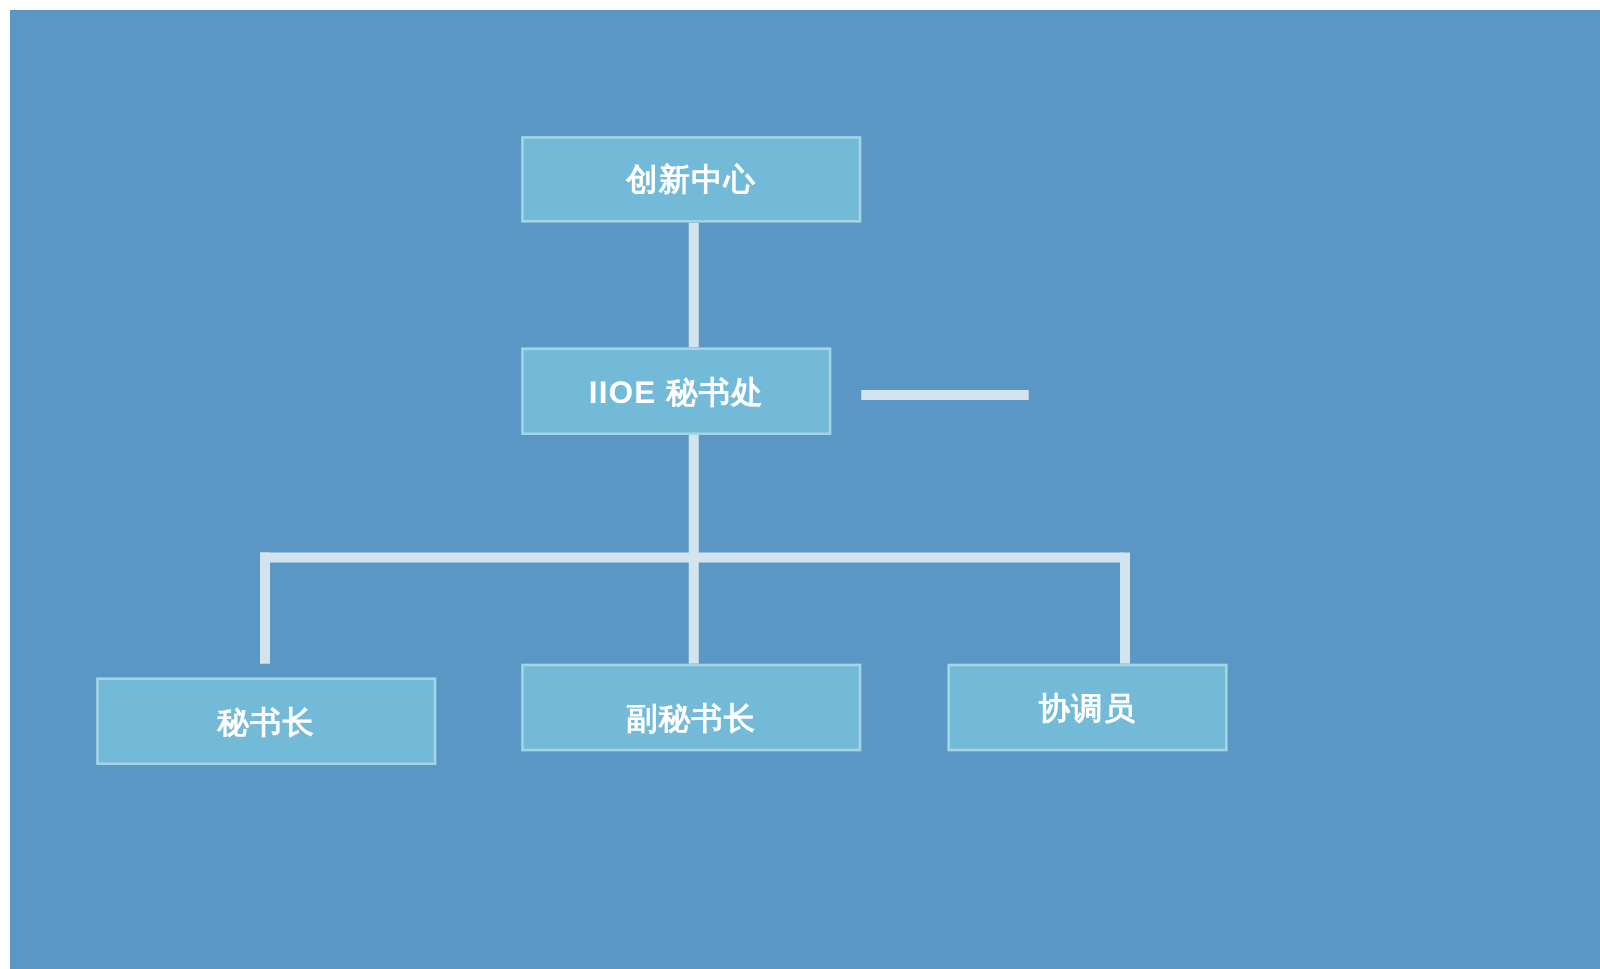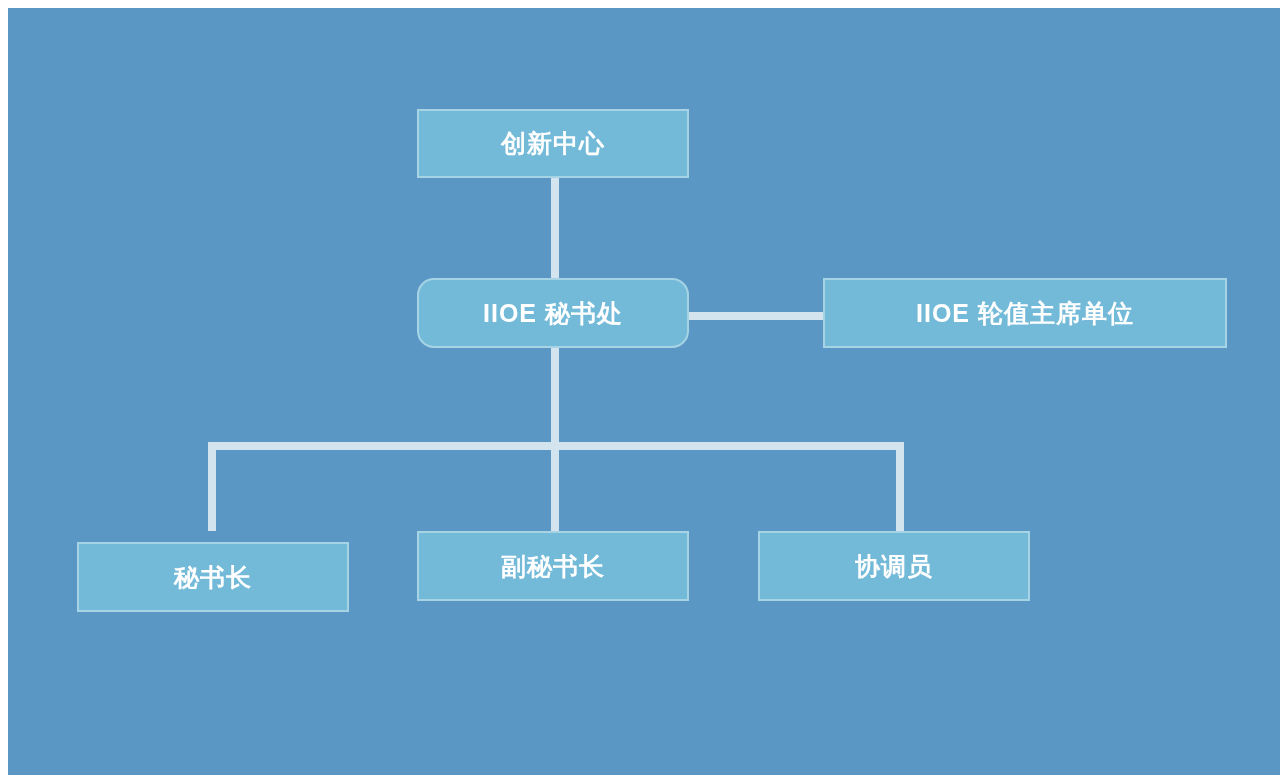--- a/index.html
+++ b/index.html
@@ -46,25 +46,25 @@
     width: 320px;
     text-align: center;
     color: var(--text);
     font-size: 24px;
     font-weight: normal;
     letter-spacing: 1px;
     white-space: nowrap;
   }
   
   #node-innovation-center        { left: 409px; top: 101px; width: 272px; height: 69px; }
-  #node-secretariat              { left: 409px; top: 270px; width: 272px; height: 70px; border-radius: 17px; }
+  #node-secretariat              { left: 409px; top: 270px; width: 248px; height: 70px; }
   #node-rotating-chair           { left: 815px; top: 270px; width: 404px; height: 70px; }
   #node-secretary-general        { left: 69px;  top: 534px; width: 272px; height: 70px; }
-  #node-deputy-secretary-general { left: 409px; top: 523px; width: 272px; height: 70px; }
-  #node-coordinator              { left: 750px; top: 523px; width: 272px; height: 70px; }
+  #node-deputy-secretary-general { left: 409px; top: 523px; width: 272px; height: 70px; align-items: flex-end; }
+  #node-coordinator              { left: 750px; top: 523px; width: 224px; height: 70px; }
   
   #conn-top-vertical    { left: 543px; top: 170px; width: 2px;   height: 100px; }
   #conn-right-horizontal{ left: 681px; top: 304px; width: 134px; height: 2px; }
   #conn-mid-vertical    { left: 543px; top: 340px; width: 2px;   height: 183px; }
   #conn-bottom-bar      { left: 200px; top: 434px; width: 690px; height: 2px; }
   #conn-left-drop       { left: 200px; top: 434px; width: 2px;   height: 89px; }
   #conn-right-drop      { left: 888px; top: 434px; width: 2px;   height: 89px; }
 </style>
 </head>
 <body>
@@ -79,23 +79,20 @@
   <div class="connector" id="conn-right-drop"></div>
 
   <div class="node" id="node-innovation-center">
     <span>创新中心</span>
   </div>
 
   <div class="node" id="node-secretariat">
     <span>IIOE 秘书处</span>
   </div>
 
-  <div class="node" id="node-rotating-chair">
-    <span>IIOE 轮值主席单位</span>
-  </div>
 
   <div class="node" id="node-secretary-general">
     <span>秘书长</span>
   </div>
 
   <div class="node" id="node-deputy-secretary-general">
     <span>副秘书长</span>
   </div>
 
   <div class="node" id="node-coordinator">

